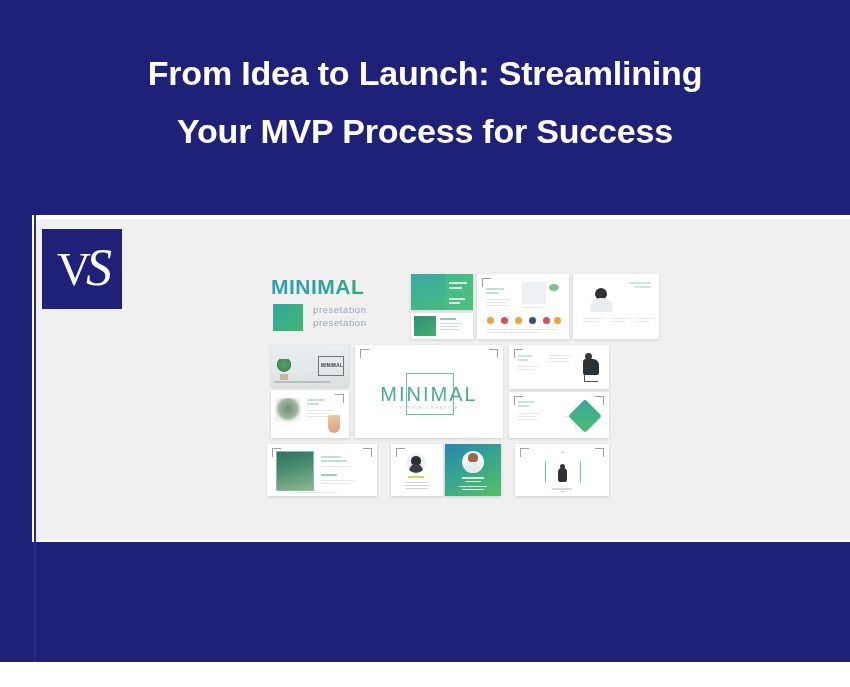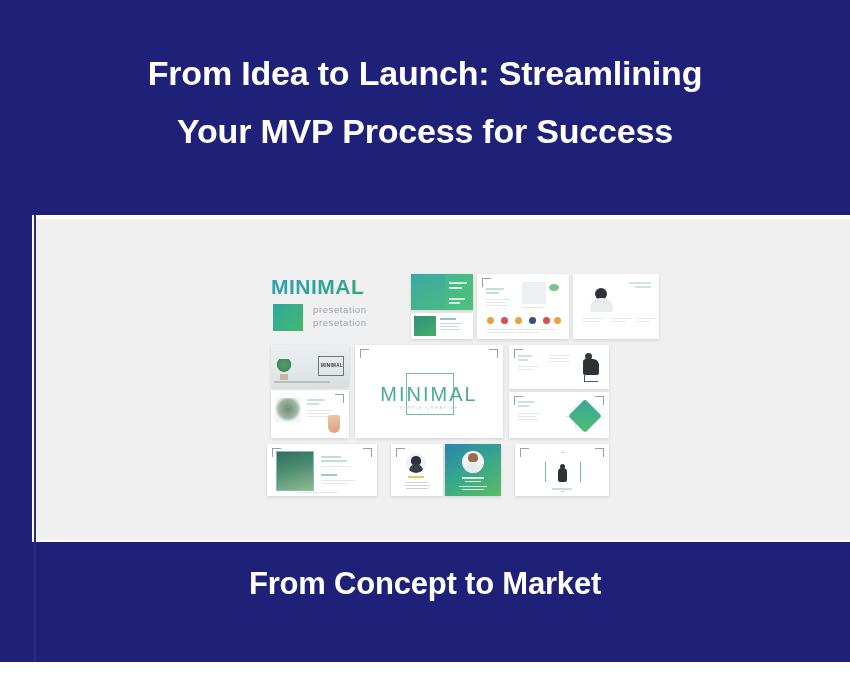--- a/index.html
+++ b/index.html
@@ -253,20 +253,23 @@
 
 <div class="slide-canvas">
 
   <div class="headline">From Idea to Launch: Streamlining
 Your MVP Process for Success</div>
 
   <div class="panel-frame"></div>
   <div class="panel-body"></div>
   <div class="panel-edge"></div>
 
+  <div class="logo-box">
+    <span class="logo-mark"><span>V</span><span class="s-part">S</span></span>
+  </div>
 
   <div class="mockup">
 
     <div class="brandblock">
       <div class="brand-title">MINIMAL</div>
       <div class="brand-swatch"></div>
       <div class="brand-sub">
         <div>presetation</div>
         <div>presetation</div>
       </div>
@@ -419,16 +422,15 @@
       <span class="corner-tl"></span>
       <span class="corner-tr"></span>
       <div class="hex"></div>
       <div class="fighead"></div>
       <div class="fig"></div>
       <div class="t"></div>
     </div>
 
   </div>
 
-  <div class="footer-line">From Concept to Market</div>
 </div>
 
 <div class="bottom-white-strip"></div>
 
 </body></html>

